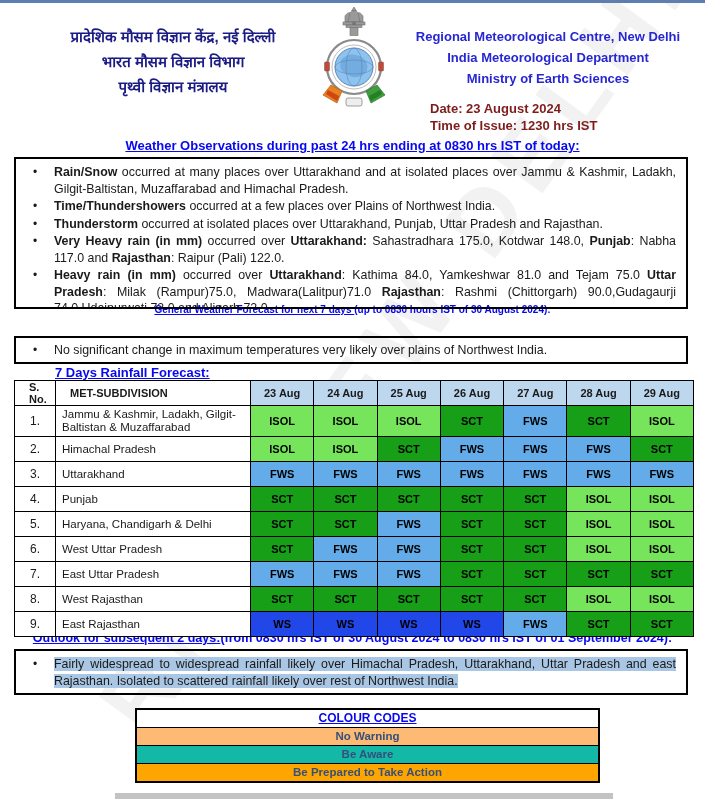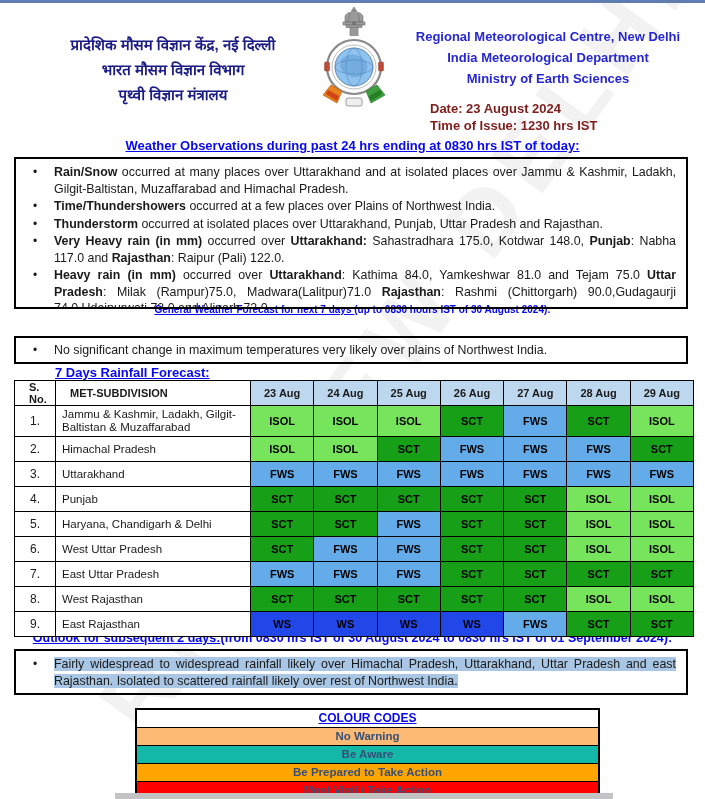--- a/index.html
+++ b/index.html
@@ -5,21 +5,21 @@
   html,body{margin:0;padding:0;background:#fff;}
   #page{position:relative;width:705px;height:799px;background:#fff;overflow:hidden;
         font-family:"Liberation Sans",sans-serif;color:#1a1a1a;}
   #topline{position:absolute;left:0;top:0;width:705px;height:3px;background:#5e7db2;}
   
   #watermark{position:absolute;left:-80px;top:290px;width:950px;text-align:center;
     font-size:92px;font-weight:bold;letter-spacing:14px;color:rgba(130,130,130,0.10);
     transform:rotate(-54deg);transform-origin:50% 50%;white-space:nowrap;pointer-events:none;z-index:0;}
   
   .hindi{position:absolute;left:28px;top:24px;width:290px;text-align:center;
-    font-weight:bold;font-size:15px;line-height:25px;color:#1b1b86;margin-top:8px;}
+    font-weight:bold;font-size:15px;line-height:25px;color:#1b1b86;}
   .eng{position:absolute;left:398px;top:26px;width:300px;text-align:center;
     font-weight:bold;font-size:13px;line-height:21px;color:#2626d2;}
   #logo{position:absolute;left:316px;top:6px;width:76px;height:102px;}
   .dateblock{position:absolute;left:430px;top:100px;font-weight:bold;font-size:13px;
     line-height:17px;color:#7f1d1d;}
   
   .h-obs{position:absolute;left:0;top:138px;width:705px;text-align:center;
     font-weight:bold;font-size:13px;color:#0808f0;}
   .h-obs span{text-decoration:underline;}
   .h-fc{position:absolute;left:0;top:304px;width:705px;text-align:center;
@@ -292,17 +292,16 @@
     </div>
   </div>
 
   <div id="cctable">
     <div class="cchead">
       <span>COLOUR CODES</span>
     </div>
   <div class="ccrow" style="background: #fdba74;">No Warning</div>
       <div class="ccrow" style="background: #14b8a6;">Be Aware</div>
       <div class="ccrow" style="background: rgb(255, 165, 0);">Be Prepared to Take Action</div>
-      <div class="ccrow" style="background: rgb(255, 0, 0);">Most Vigil / Take Action</div>
     </div>
 
   <div id="graybar"></div>
 </div>
 
 </body></html>

